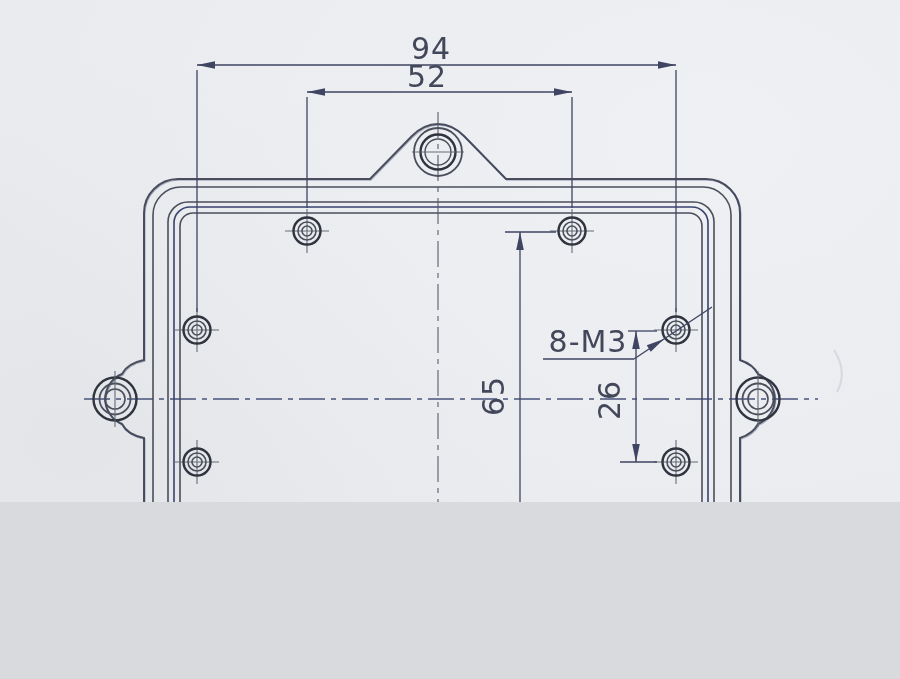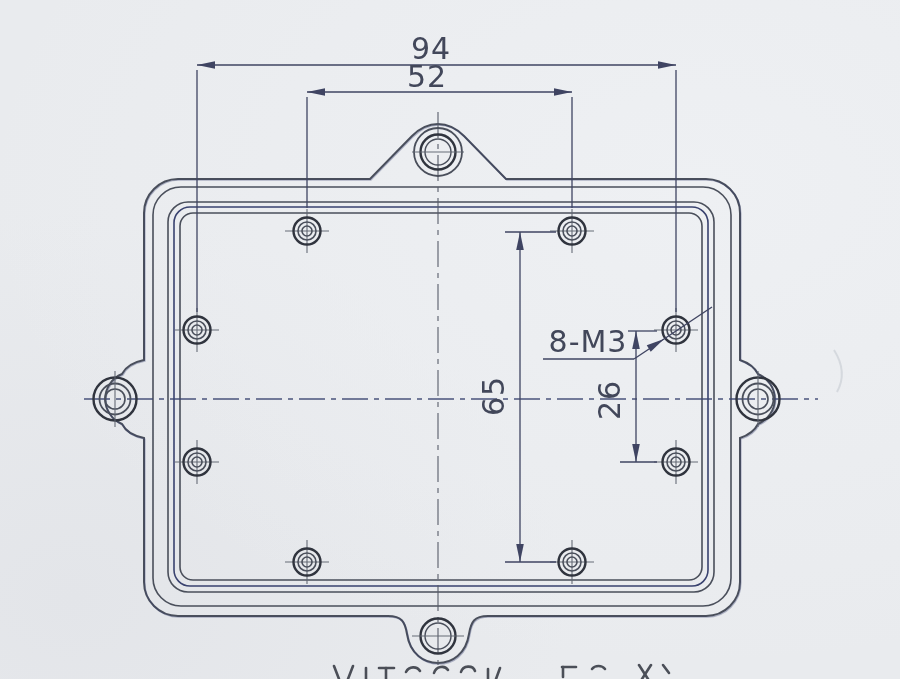--- a/index.html
+++ b/index.html
@@ -1,21 +1,21 @@
 <!DOCTYPE html>
 <html style="--paper: #e9ebee; --ink: #4a4f5b; --ink-dark: #30343e; --navy: #39426f; --dim: #3f4462; --text: #42475a;"><head>
 <meta charset="utf-8">
 <style>
   :root{
     --paper:#e9ebee; --ink:#4a4f5b; --ink-dark:#30343e;
     --navy:#39426f; --dim:#3f4462; --text:#42475a; --smudge:#cfd3da;
   }
   html,body{margin:0;padding:0;background:#d8dadd;}
   .canvas{
-    position:relative;width:900px;height:679px;overflow:hidden;
+    position:relative;width:900px;height:502px;overflow:hidden;
     background:
       radial-gradient(1200px 800px at 78% 28%, #eef0f3 0%, rgba(238,240,243,0) 60%),
       radial-gradient(900px 700px at 8% 88%, #e3e5e9 0%, rgba(227,229,233,0) 55%),
       var(--paper);
     font-family:"DejaVu Sans", sans-serif;
   }
   svg{position:absolute;left:0;top:0;}
   .ol{fill:none;stroke:var(--ink);}
   .ol-dark{fill:none;stroke:var(--ink-dark);}
   .ol-navy{fill:none;stroke:var(--navy);}

